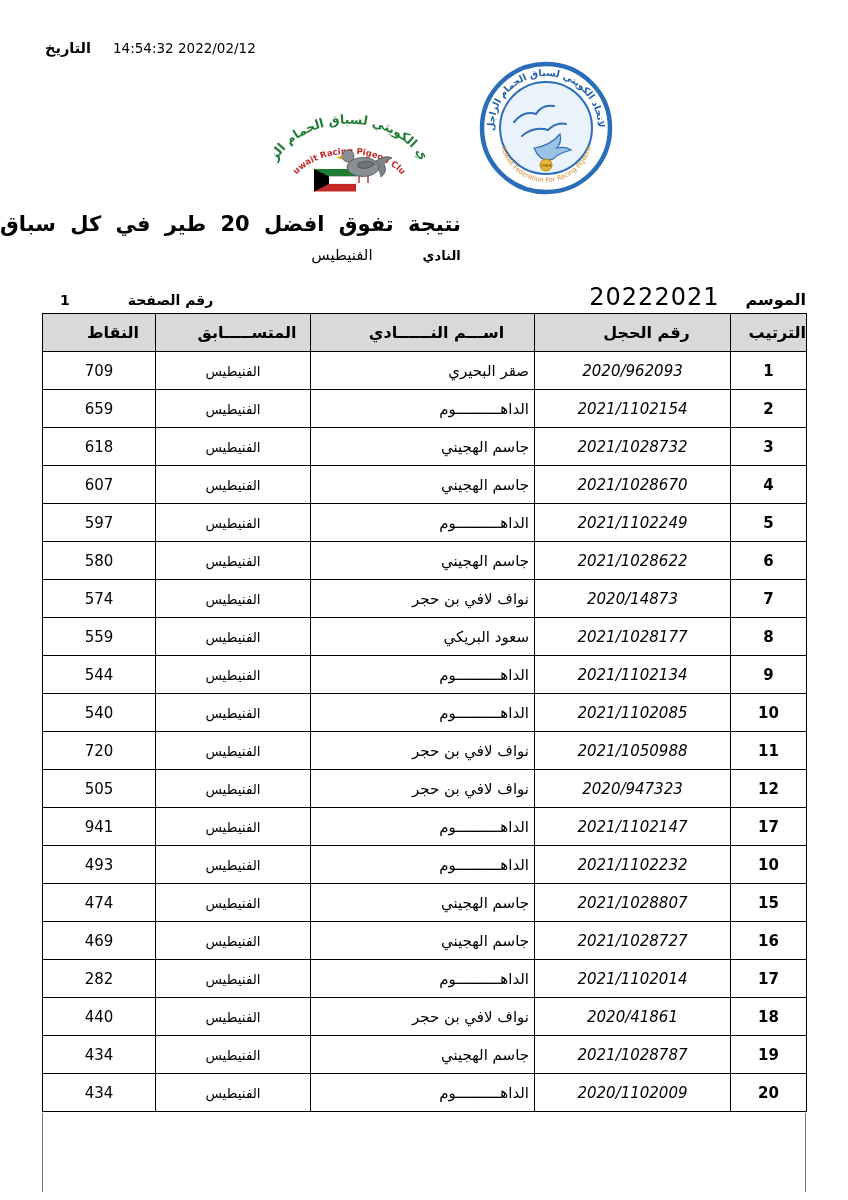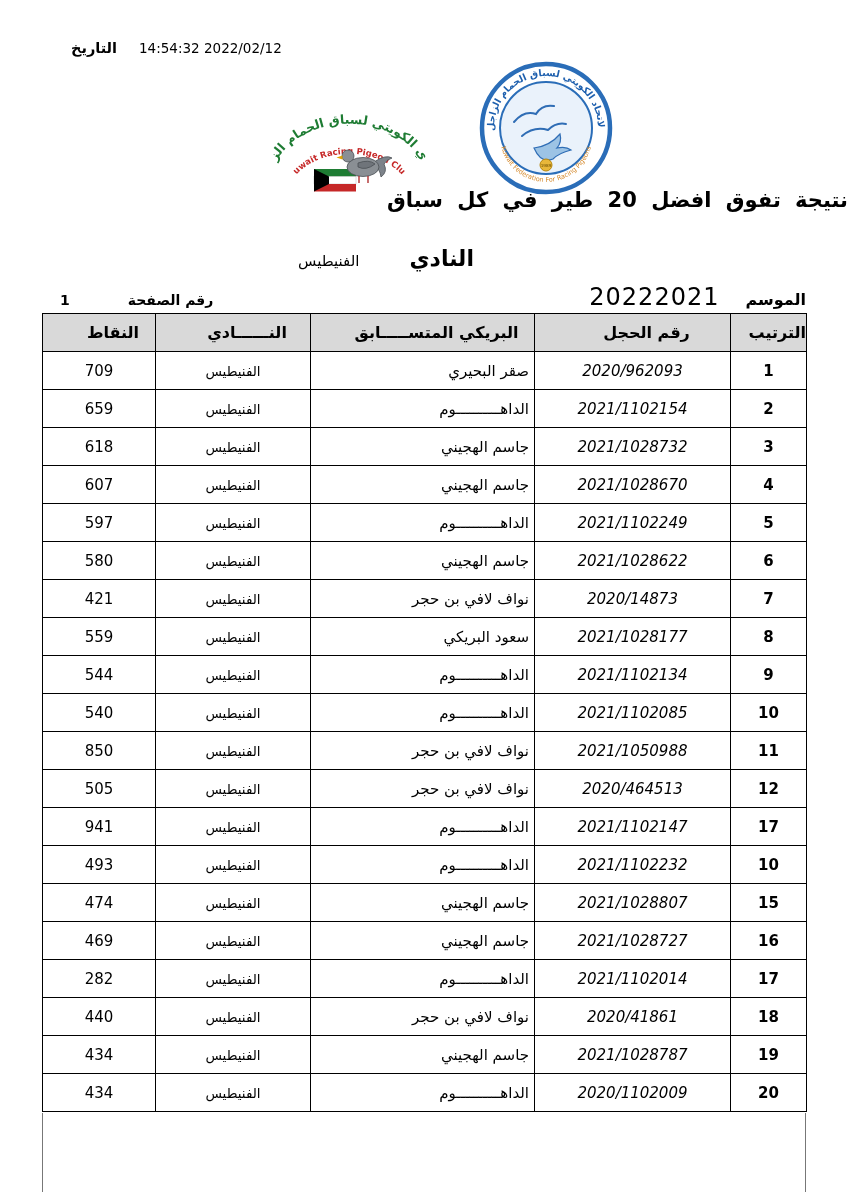--- a/index.html
+++ b/index.html
@@ -10,40 +10,40 @@
     font-family: "DejaVu Sans", sans-serif;
     color: #000;
     overflow: hidden;
   }
   svg text { font-family: "DejaVu Sans", sans-serif; }
 
   .date-line {
     position: absolute; top: 40px; left: 45px;
     display: flex; flex-direction: row-reverse;
     gap: 22px; align-items: flex-start;
-    direction: rtl; font-size: 13.5px; margin-left: 26px;
+    direction: rtl; font-size: 13.5px;
   }
   .date-label { font-weight: bold; font-size: 14.5px; }
   .date-value { direction: ltr; unicode-bidi: isolate; }
 
   .club-logo { position: absolute; left: 262px; top: 70px; width: 174px; height: 126px; }
   .federation-logo { position: absolute; left: 478px; top: 60px; width: 136px; height: 136px; }
 
   .title {
-    position: absolute; top: 188px; left: 0; width: 100%;
-    text-align: right; direction: rtl;
+    position: absolute; top: 212px; left: 0; width: 100%;
+    text-align: left; direction: rtl;
     font-size: 21px; font-weight: bold; word-spacing: 7px;
   }
   .club-line {
     position: absolute; top: 246px; left: 0; width: 100%;
     display: flex; justify-content: center; align-items: baseline;
     direction: rtl; gap: 50px;
     transform: translateX(-38px); 
   }
-  .club-label { font-weight: bold; font-size: 22px; }
+  .club-label { font-weight: bold; font-size: 13px; }
   .club-value { font-size: 15px; }
 
   .meta-line {
     position: absolute; top: 276px; left: 60px; right: 42px;
     display: flex; justify-content: space-between; align-items: baseline;
     direction: rtl;
   }
   .season { display: flex; direction: rtl; gap: 26px; align-items: baseline; }
   .season-label { font-weight: bold; font-size: 16px; margin-top: 14px; }
   .season-value { font-size: 24px; letter-spacing: 1px; }
@@ -156,22 +156,22 @@
     <col style="width:76px">
       <col style="width:196px">
       <col style="width:224px">
       <col style="width:155px">
       <col style="width:113px">
   </colgroup>
   <thead>
     <tr>
       <th>الترتيب</th>
       <th>رقم الحجل</th>
-      <th>البريكي المتســـــابق</th>
-      <th>النــــــادي</th>
+      <th>اســـم النــــــادي</th>
+      <th>المتســـــابق</th>
       <th>النقاط</th>
     </tr>
   </thead>
   <tbody>
       <tr>
         <td class="c-rank">1</td>
         <td class="c-ring">2020/962093</td>
         <td class="c-name">صقر البحيري</td>
         <td class="c-club">الفنيطيس</td>
         <td class="c-points">709</td>
@@ -209,21 +209,21 @@
         <td class="c-ring">2021/1028622</td>
         <td class="c-name">جاسم الهجيني</td>
         <td class="c-club">الفنيطيس</td>
         <td class="c-points">580</td>
       </tr>
       <tr>
         <td class="c-rank">7</td>
         <td class="c-ring">2020/14873</td>
         <td class="c-name">نواف لافي بن حجر</td>
         <td class="c-club">الفنيطيس</td>
-        <td class="c-points">421</td>
+        <td class="c-points">574</td>
       </tr>
       <tr>
         <td class="c-rank">8</td>
         <td class="c-ring">2021/1028177</td>
         <td class="c-name">سعود البريكي</td>
         <td class="c-club">الفنيطيس</td>
         <td class="c-points">559</td>
       </tr>
       <tr>
         <td class="c-rank">9</td>
@@ -237,25 +237,25 @@
         <td class="c-ring">2021/1102085</td>
         <td class="c-name">الداهــــــــــوم</td>
         <td class="c-club">الفنيطيس</td>
         <td class="c-points">540</td>
       </tr>
       <tr>
         <td class="c-rank">11</td>
         <td class="c-ring">2021/1050988</td>
         <td class="c-name">نواف لافي بن حجر</td>
         <td class="c-club">الفنيطيس</td>
-        <td class="c-points">850</td>
+        <td class="c-points">720</td>
       </tr>
       <tr>
         <td class="c-rank">12</td>
-        <td class="c-ring">2020/464513</td>
+        <td class="c-ring">2020/947323</td>
         <td class="c-name">نواف لافي بن حجر</td>
         <td class="c-club">الفنيطيس</td>
         <td class="c-points">505</td>
       </tr>
       <tr>
         <td class="c-rank">17</td>
         <td class="c-ring">2021/1102147</td>
         <td class="c-name">الداهــــــــــوم</td>
         <td class="c-club">الفنيطيس</td>
         <td class="c-points">941</td>

